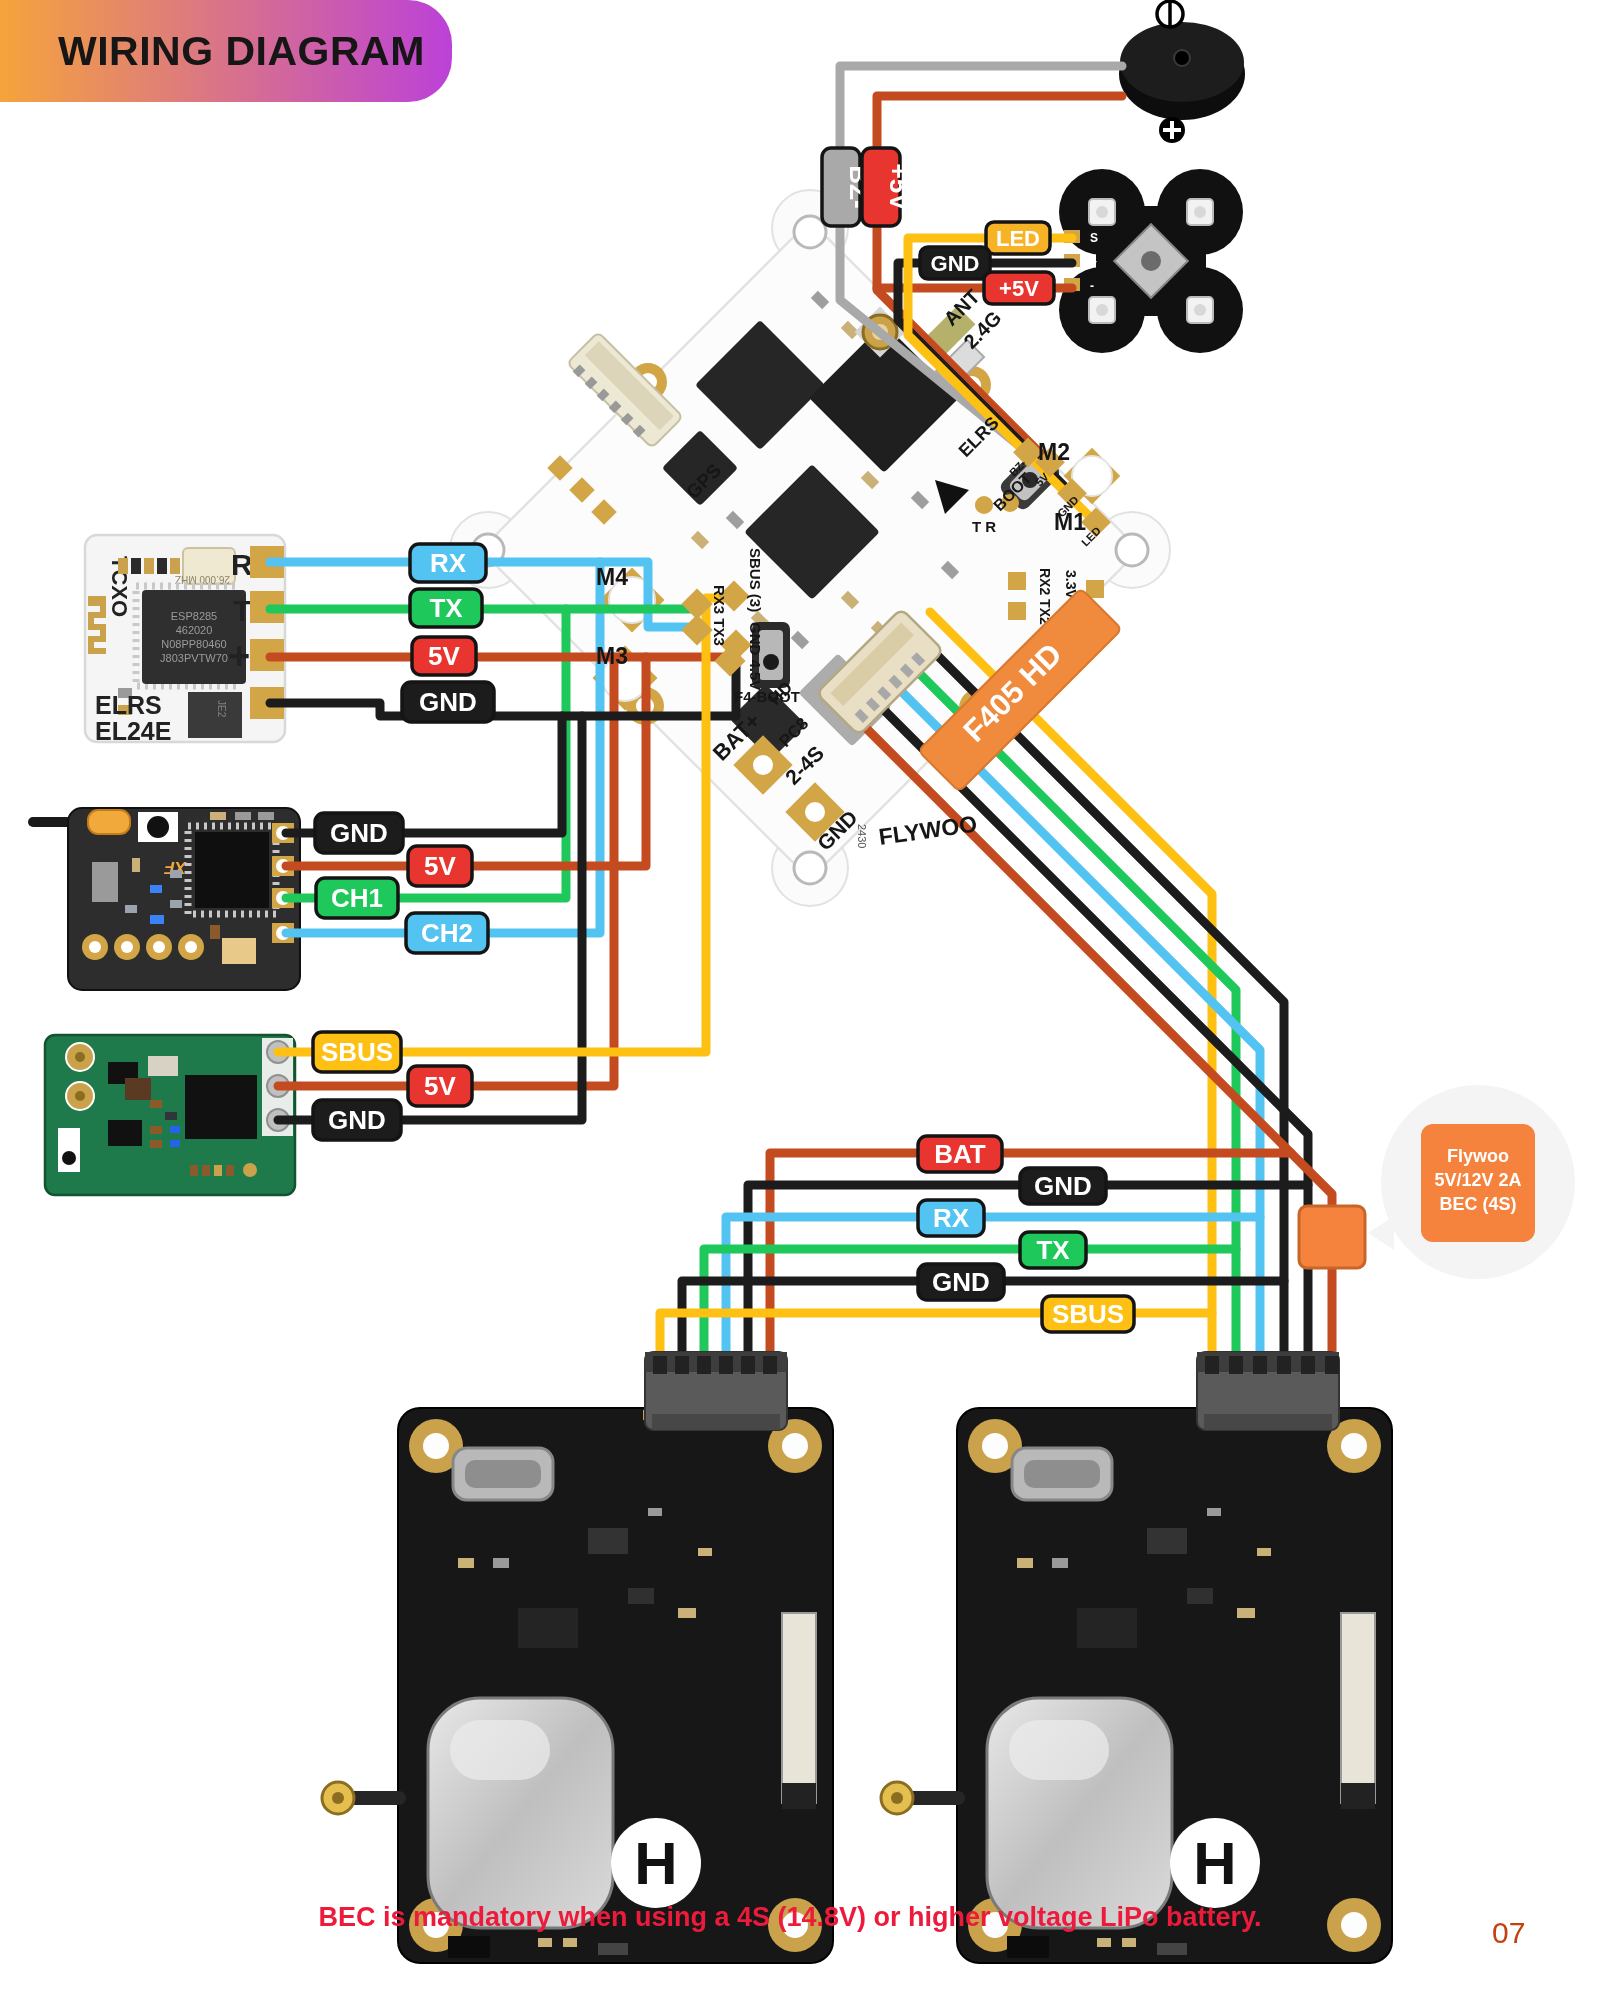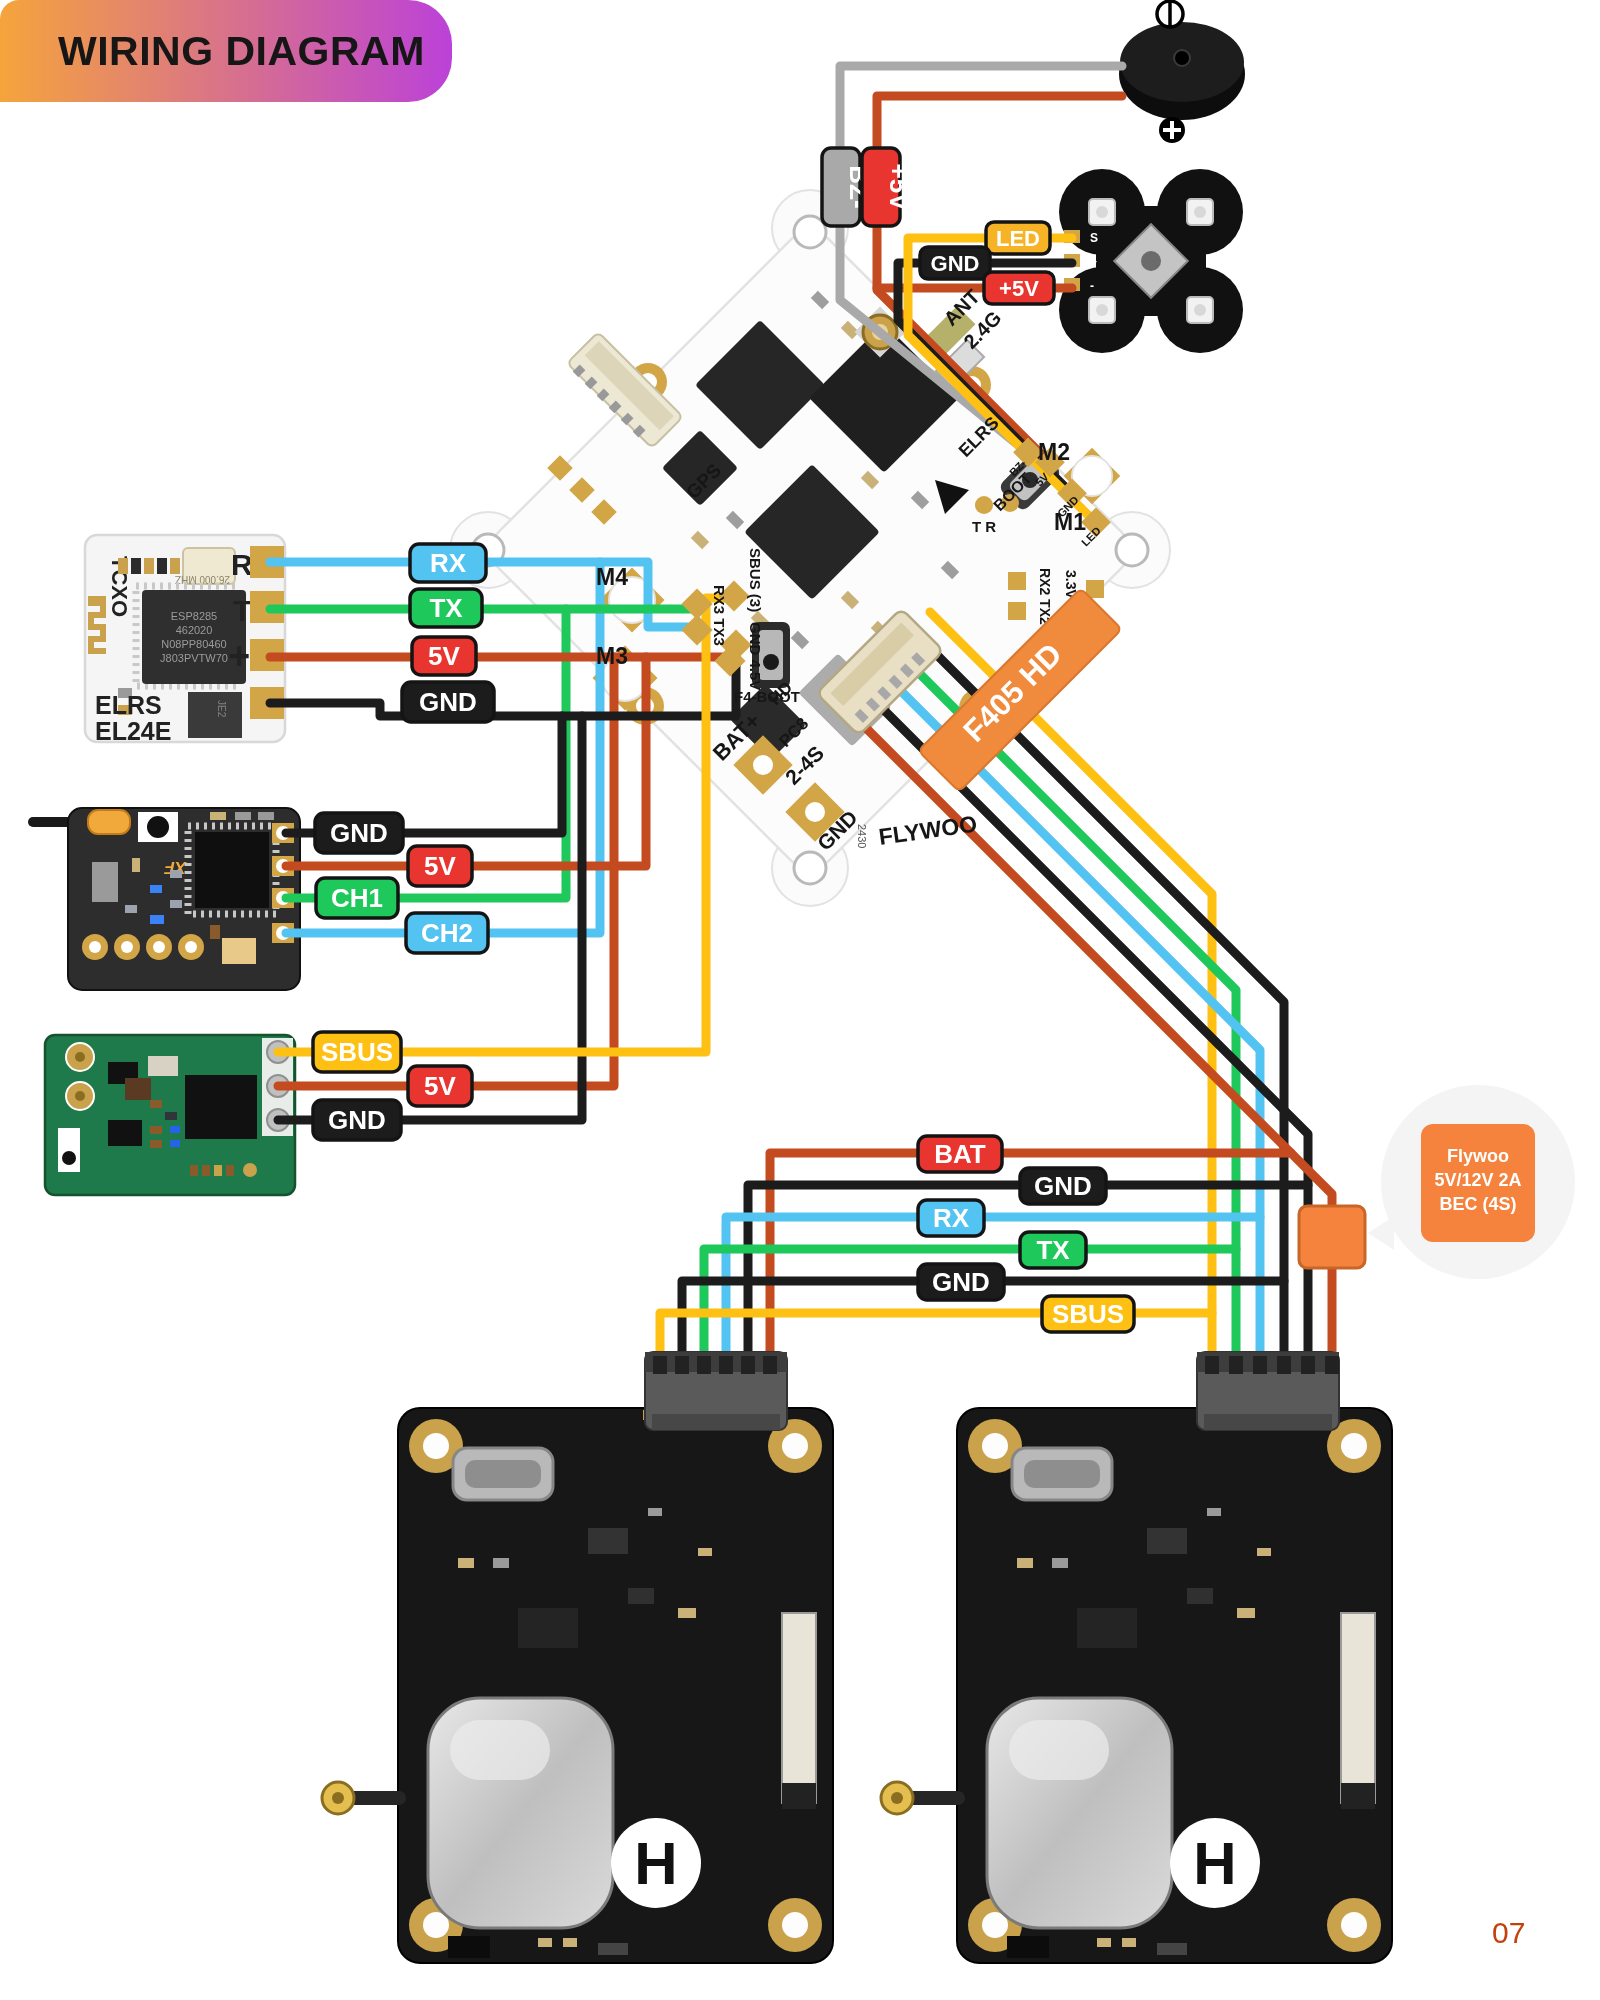--- a/index.html
+++ b/index.html
@@ -1,17 +1,17 @@
 <!DOCTYPE html>
 <html style="--header_start: #F5A43C; --header_end: #BC41D8; --rx_blue: #53C3F1; --tx_green: #1EC85B; --v5_red: #E8352F; --v5_wire: #C44A1F; --gnd_black: #1C1C1C; --sbus_yellow: #FDC013; --led_yellow: #F5B325; --bz_gray: #A9A9A9; --bec_orange: #F5823D; --footer_red: #ED1B3B; --board_green: #1E7A4A; --fc_ribbon: #F08A3C; --gold: #D2A546;"><head>
 <meta charset="utf-8">
 <style>
   html,body{margin:0;padding:0;background:#fff;}
   #page{position:relative;width:1600px;height:2000px;background:#fff;overflow:hidden;
-        font-family:"Liberation Sans",sans-serif;border-radius:19px;}
+        font-family:"Liberation Sans",sans-serif;}
   #hdr{position:absolute;left:0;top:0;width:452px;height:102px;
        background:linear-gradient(90deg,var(--header_start),var(--header_end));
        border-radius:0 44px 44px 0;display:flex;align-items:center;padding-left:58px;
        box-sizing:border-box;}
   #hdr span{font-size:41px;font-weight:bold;color:#161616;letter-spacing:.5px;}
   svg{position:absolute;left:0;top:0;font-family:"Liberation Sans",sans-serif;}
   .wire{fill:none;stroke-width:9;stroke-linecap:round;stroke-linejoin:round;}
   .w-rx{stroke:var(--rx_blue);} .w-tx{stroke:var(--tx_green);}
   .w-5v{stroke:var(--v5_wire);} .w-gnd{stroke:var(--gnd_black);}
   .w-sbus{stroke:var(--sbus_yellow);} .w-gray{stroke:var(--bz_gray);}
@@ -504,14 +504,15 @@
       <text class="btxt" x="951" y="1227">RX</text>
       <rect class="badge b-tx" x="1020" y="1232" width="66" height="36" rx="9"></rect>
       <text class="btxt" x="1053" y="1259">TX</text>
       <rect class="badge b-gnd" x="918" y="1264" width="86" height="36" rx="9"></rect>
       <text class="btxt" x="961" y="1291">GND</text>
       <rect class="badge b-sbus" x="1042" y="1296" width="92" height="36" rx="9"></rect>
       <text class="btxt" x="1088" y="1323">SBUS</text>
     </g>
   </svg>
 
+  <div id="footer1">BEC is mandatory when using a 4S (14.8V) or higher voltage LiPo battery.</div>
   <div id="pagenum">07</div>
 </div>
 
 </body></html>

